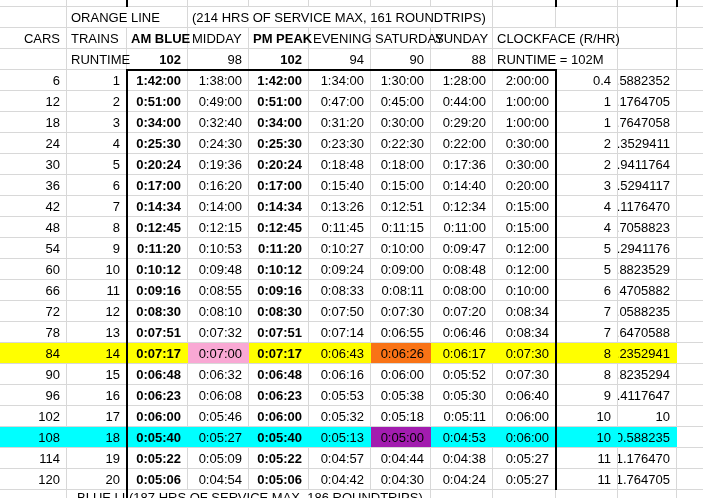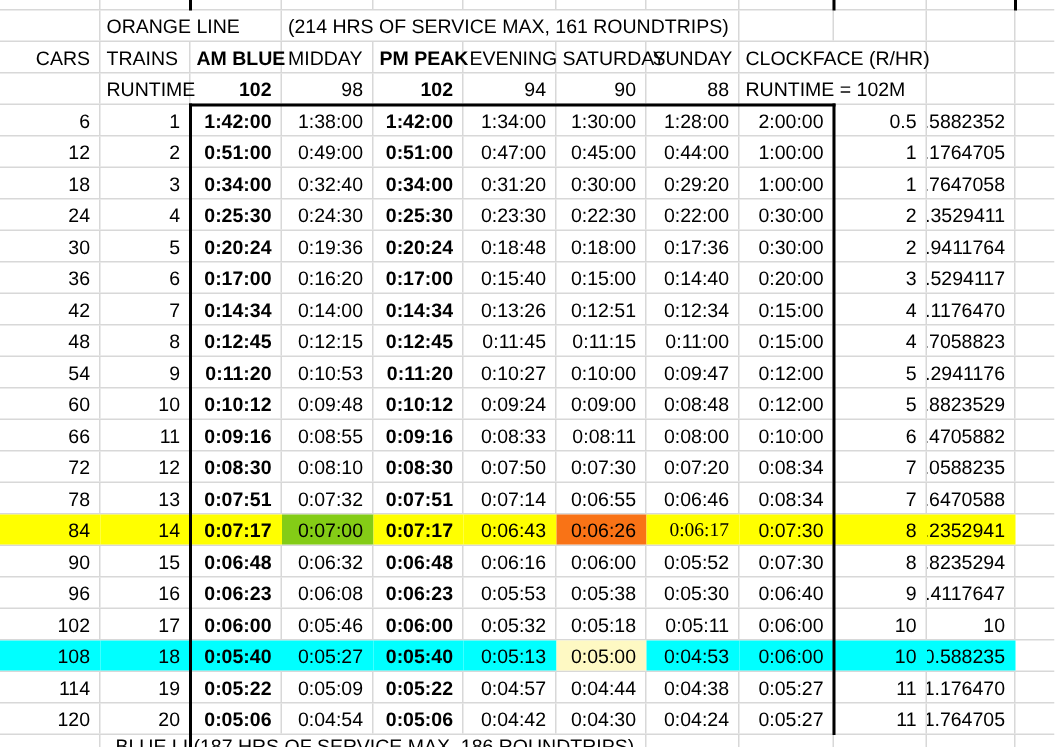--- a/index.html
+++ b/index.html
@@ -92,21 +92,21 @@
       <div class="row">
     <div class="c wA num">6</div>
     <div class="c wB num">1</div>
     <div class="c wC num b">1:42:00</div>
     <div class="c wD num">1:38:00</div>
     <div class="c wE num b">1:42:00</div>
     <div class="c wF num">1:34:00</div>
     <div class="c wG num">1:30:00</div>
     <div class="c wH num">1:28:00</div>
     <div class="c wI num">2:00:00</div>
-    <div class="c wJ num">0.5</div>
+    <div class="c wJ num">0.4</div>
     <div class="c wK num">0.5882352</div>
     <div class="c wL last"></div>
   </div>
       <div class="row">
     <div class="c wA num">12</div>
     <div class="c wB num">2</div>
     <div class="c wC num b">0:51:00</div>
     <div class="c wD num">0:49:00</div>
     <div class="c wE num b">0:51:00</div>
     <div class="c wF num">0:47:00</div>
@@ -268,25 +268,25 @@
     <div class="c wH num">0:06:46</div>
     <div class="c wI num">0:08:34</div>
     <div class="c wJ num">7</div>
     <div class="c wK num">7.6470588</div>
     <div class="c wL last"></div>
   </div>
       <div class="row hl">
     <div class="c wA num" style="background: rgb(255, 255, 0);">84</div>
     <div class="c wB num" style="background: rgb(255, 255, 0);">14</div>
     <div class="c wC num b" style="background: rgb(255, 255, 0);">0:07:17</div>
-    <div class="c wD num" style="background: #84cc16;">0:07:00</div>
+    <div class="c wD num" style="background: #f9a8d4;">0:07:00</div>
     <div class="c wE num b" style="background: rgb(255, 255, 0);">0:07:17</div>
     <div class="c wF num" style="background: rgb(255, 255, 0);">0:06:43</div>
     <div class="c wG num" style="background: #f97316;">0:06:26</div>
-    <div class="c wH num" style="background: rgb(255, 255, 0); font-family: Liberation Serif, serif;">0:06:17</div>
+    <div class="c wH num" style="background: rgb(255, 255, 0);">0:06:17</div>
     <div class="c wI num" style="background: rgb(255, 255, 0);">0:07:30</div>
     <div class="c wJ num" style="background: rgb(255, 255, 0);">8</div>
     <div class="c wK num" style="background: rgb(255, 255, 0);">8.2352941</div>
     <div class="c wL last"></div>
   </div>
       <div class="row">
     <div class="c wA num">90</div>
     <div class="c wB num">15</div>
     <div class="c wC num b">0:06:48</div>
     <div class="c wD num">0:06:32</div>
@@ -327,21 +327,21 @@
     <div class="c wK num">10</div>
     <div class="c wL last"></div>
   </div>
       <div class="row hl">
     <div class="c wA num" style="background: rgb(0, 255, 255);">108</div>
     <div class="c wB num" style="background: rgb(0, 255, 255);">18</div>
     <div class="c wC num b" style="background: rgb(0, 255, 255);">0:05:40</div>
     <div class="c wD num" style="background: rgb(0, 255, 255);">0:05:27</div>
     <div class="c wE num b" style="background: rgb(0, 255, 255);">0:05:40</div>
     <div class="c wF num" style="background: rgb(0, 255, 255);">0:05:13</div>
-    <div class="c wG num" style="background: #fef9c3;">0:05:00</div>
+    <div class="c wG num" style="background: #a21caf;">0:05:00</div>
     <div class="c wH num" style="background: rgb(0, 255, 255);">0:04:53</div>
     <div class="c wI num" style="background: rgb(0, 255, 255);">0:06:00</div>
     <div class="c wJ num" style="background: rgb(0, 255, 255);">10</div>
     <div class="c wK num" style="background: rgb(0, 255, 255);">10.588235</div>
     <div class="c wL last"></div>
   </div>
       <div class="row">
     <div class="c wA num">114</div>
     <div class="c wB num">19</div>
     <div class="c wC num b">0:05:22</div>

